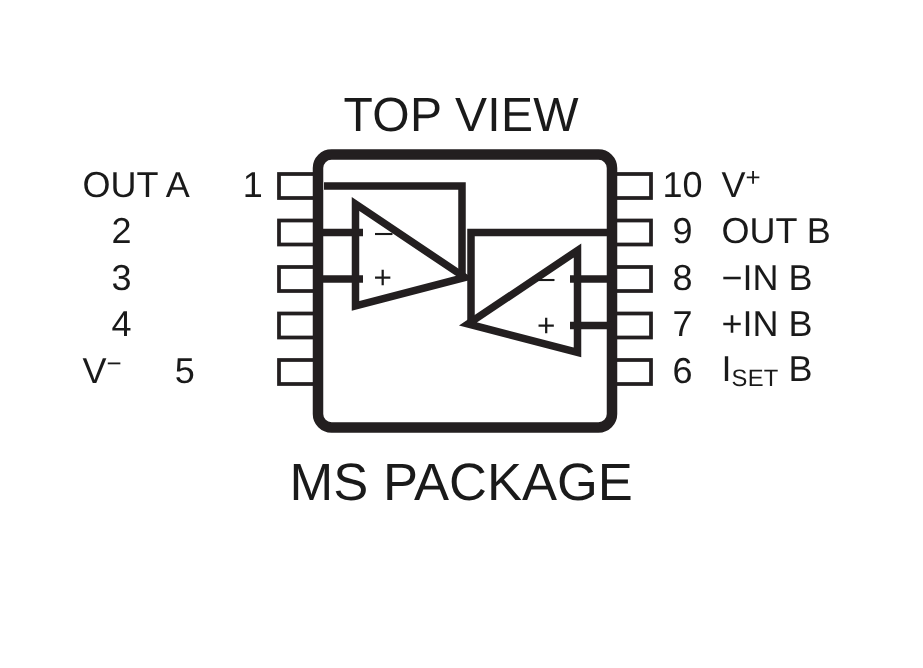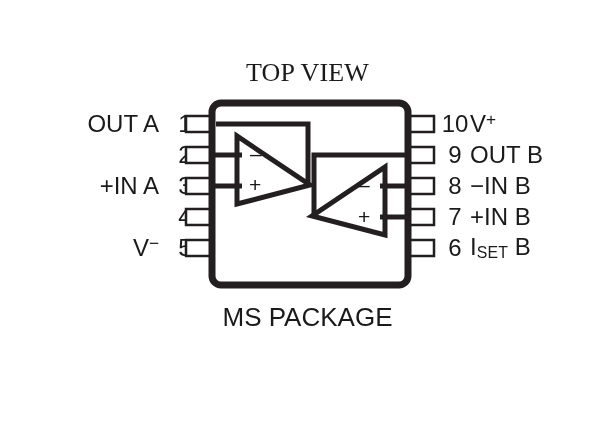--- a/index.html
+++ b/index.html
@@ -20,54 +20,53 @@
     height: 445px;
   }
 
   
   .title {
     position: absolute;
     left: 0;
     top: 58px;
     width: 615px;
     text-align: center;
-    font-size: 26px;
+    font-size: 32px;
     letter-spacing: 0.2px;
     color: #1a1a1a;
-    font-family: Liberation Serif, serif;
   }
 
   
   .pin-col {
     position: absolute;
     top: 108px;
   }
   .pin-col.left  { left: 55px;  width: 145px; }
   .pin-col.right { left: 440px; width: 160px; }
 
   .pin-row {
     height: 31px;
     display: flex;
     align-items: center;
     font-size: 24px;
     white-space: nowrap;
   }
-  .pin-col.left .pin-row  { justify-content: flex-end; }
+  .pin-col.left .pin-row  { justify-content: flex-start; gap: 16px; }
   .pin-col.right .pin-row { justify-content: flex-start; }
 
   .pin-name {
     display: inline-block;
   }
   .pin-num {
     display: inline-block;
     width: 30px;
     text-align: center;
   }
   .pin-col.left .pin-num  { margin-left: 11px; }
-  .pin-col.right .pin-num { }
+  .pin-col.right .pin-num { margin-right: 11px; }
 
   
   .sub {
     font-size: 0.66em;
     vertical-align: -0.22em;
     letter-spacing: 0.2px;
   }
   .sup {
     font-size: 0.72em;
     vertical-align: 0.42em;
@@ -79,21 +78,21 @@
     left: 180px;
     top: 92px;
   }
 
   
   .caption {
     position: absolute;
     left: 0;
     width: 615px;
     text-align: center;
-    font-size: 26px;
+    font-size: 35px;
     color: #1a1a1a;
     white-space: nowrap;
   }
   .caption.l1 { top: 302px; }
   .caption.l2 { top: 337px; }
   .caption.l3 { top: 373px; font-size: 25px; }
 </style>
 </head>
 <body>
 
@@ -103,21 +102,20 @@
 
   <div class="pin-col left">
     <div class="pin-row">
       <span class="pin-name">OUT A</span>
       <span class="pin-num">1</span>
     </div>
     <div class="pin-row">
       <span class="pin-num">2</span>
     </div>
     <div class="pin-row">
-      <span class="pin-name">+IN A</span>
       <span class="pin-num">3</span>
     </div>
     <div class="pin-row">
       <span class="pin-num">4</span>
     </div>
     <div class="pin-row">
       <span class="pin-name"><span>V</span><span class="sup">−</span></span>
       <span class="pin-num">5</span>
     </div>
   </div>

